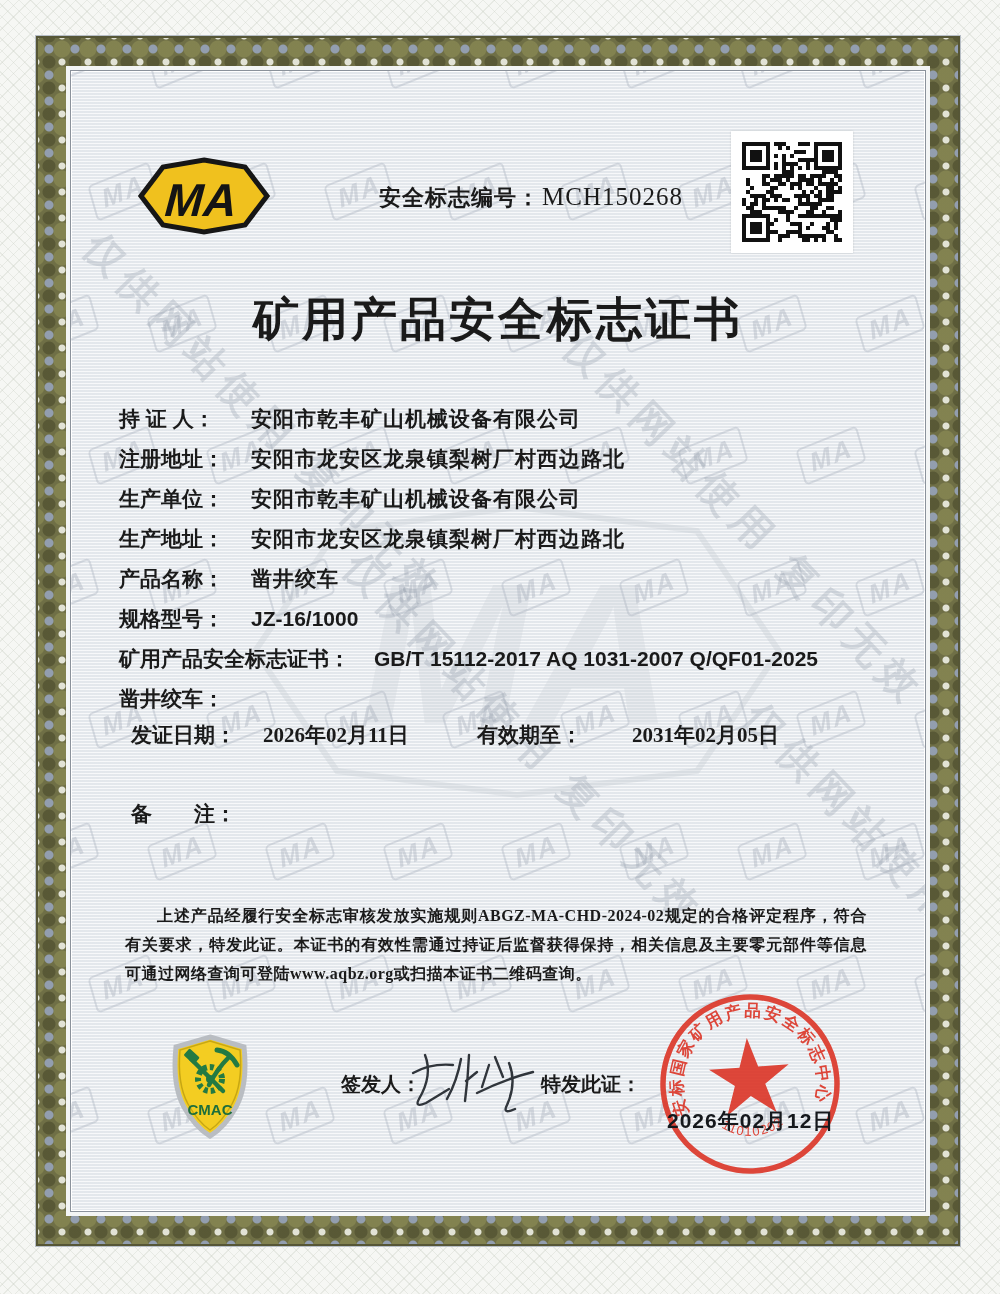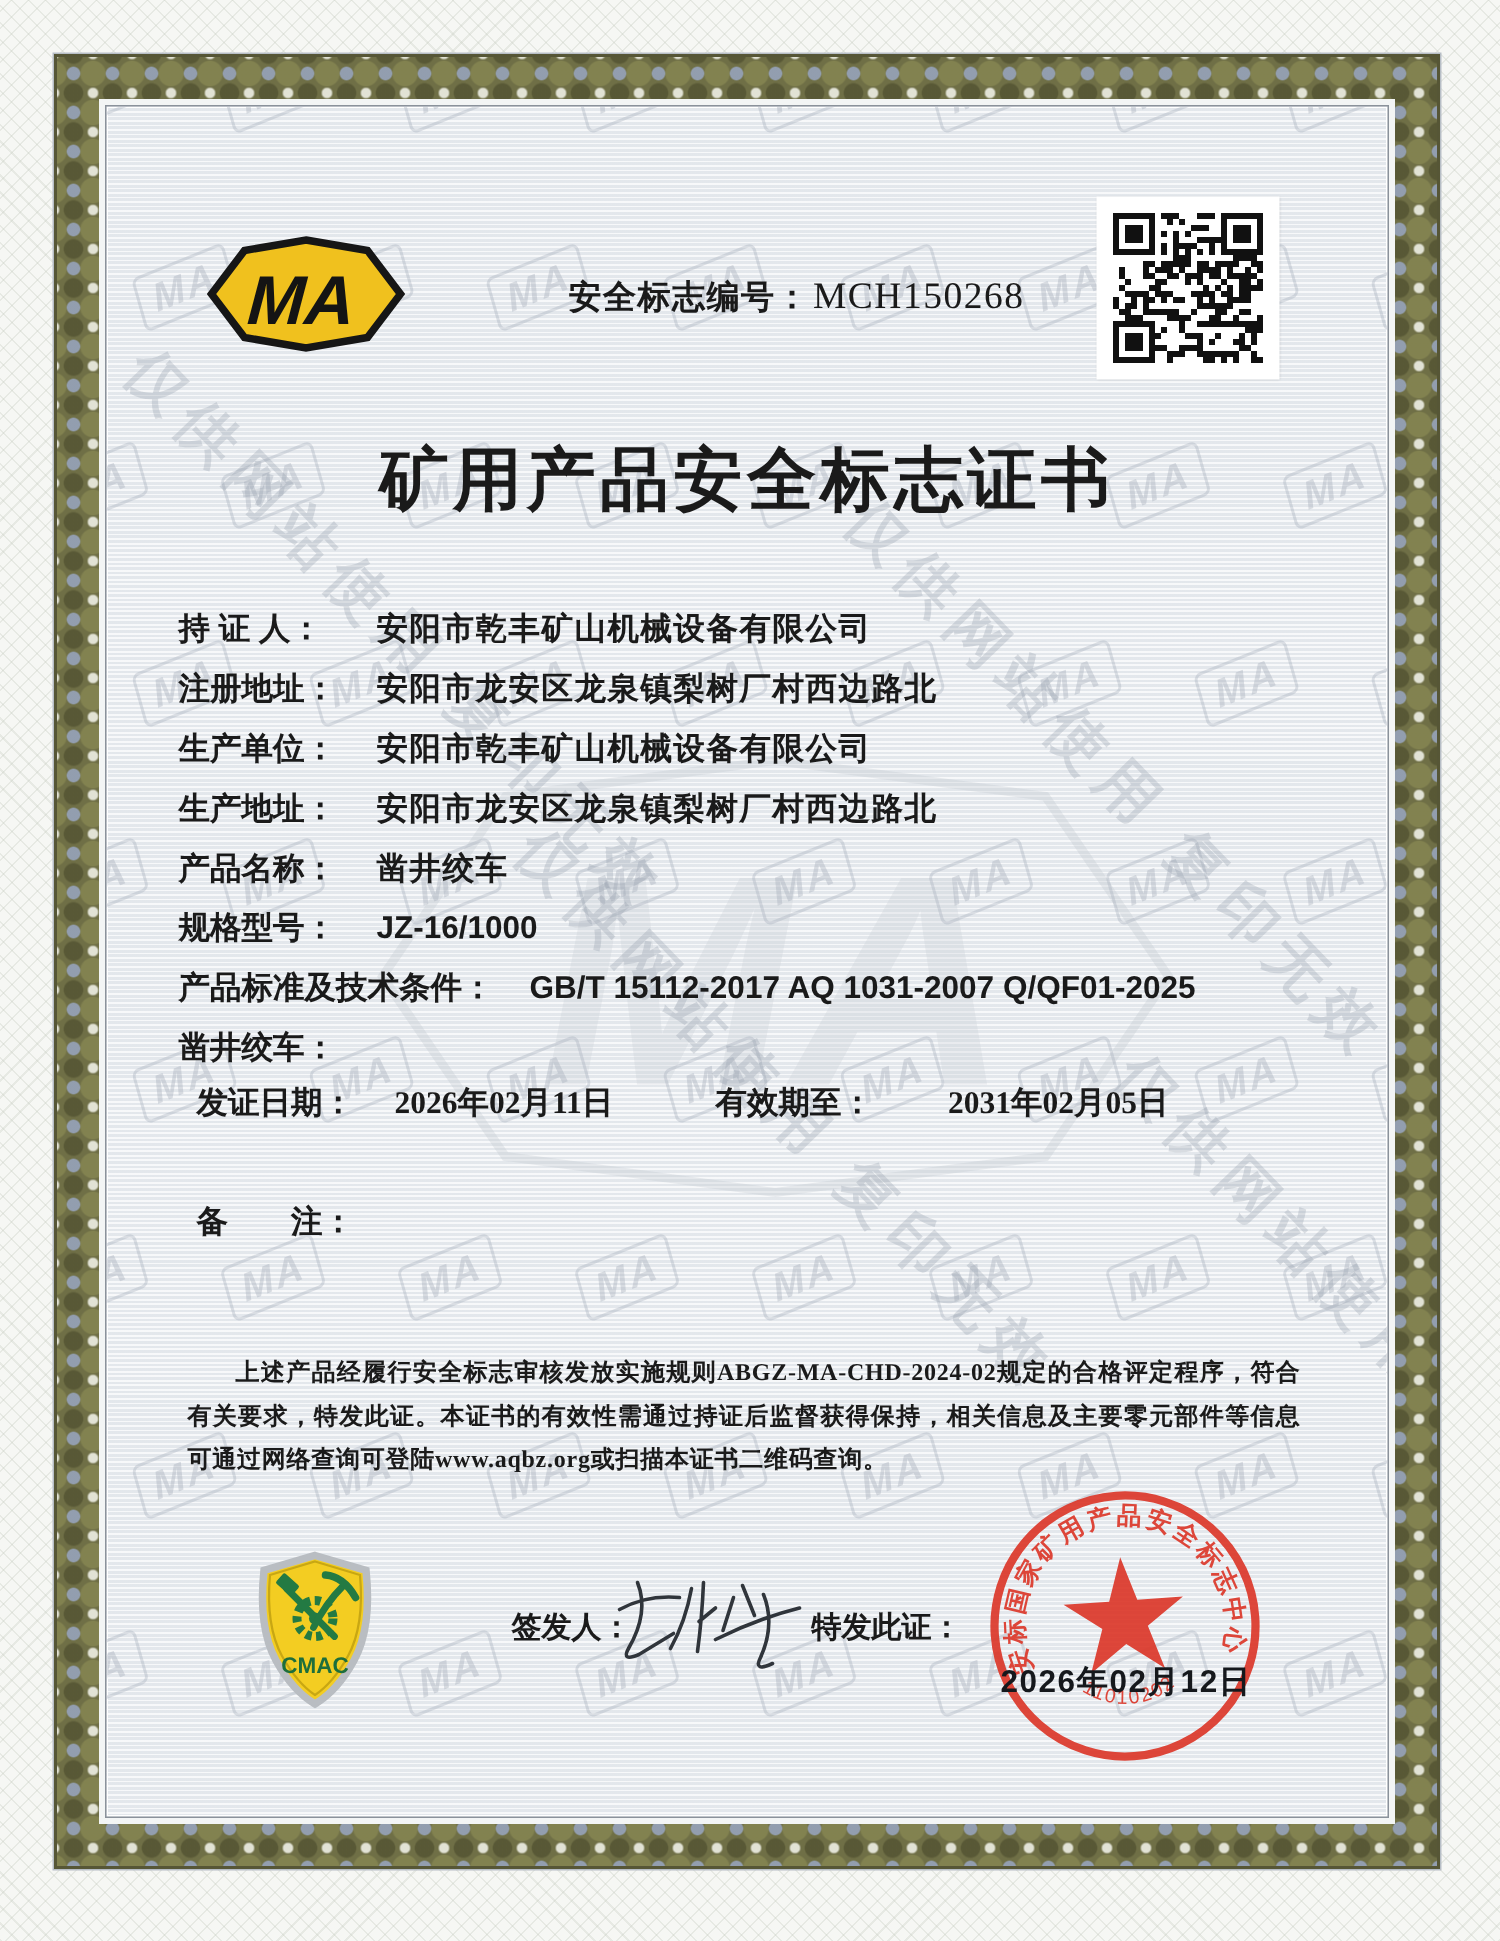--- a/index.html
+++ b/index.html
@@ -522,21 +522,21 @@
           </div>
           <div class="row">
             <span class="label">产品名称：</span>
             <span class="value">凿井绞车</span>
           </div>
           <div class="row">
             <span class="label">规格型号：</span>
             <span class="value latin">JZ-16/1000</span>
           </div>
           <div class="row wide">
-            <span class="label">产品标准及技术条件：</span>
+            <span class="label">矿用产品安全标志证书：</span>
             <span class="value latin">GB/T 15112-2017 AQ 1031-2007 Q/QF01-2025</span>
           </div>
           <div class="row">
             <span class="label">凿井绞车：</span>
           </div>
         </div>
 
       <div class="daterow">
         <span class="label l1">发证日期：</span>
         <span class="value v1">2026年02月11日</span>

